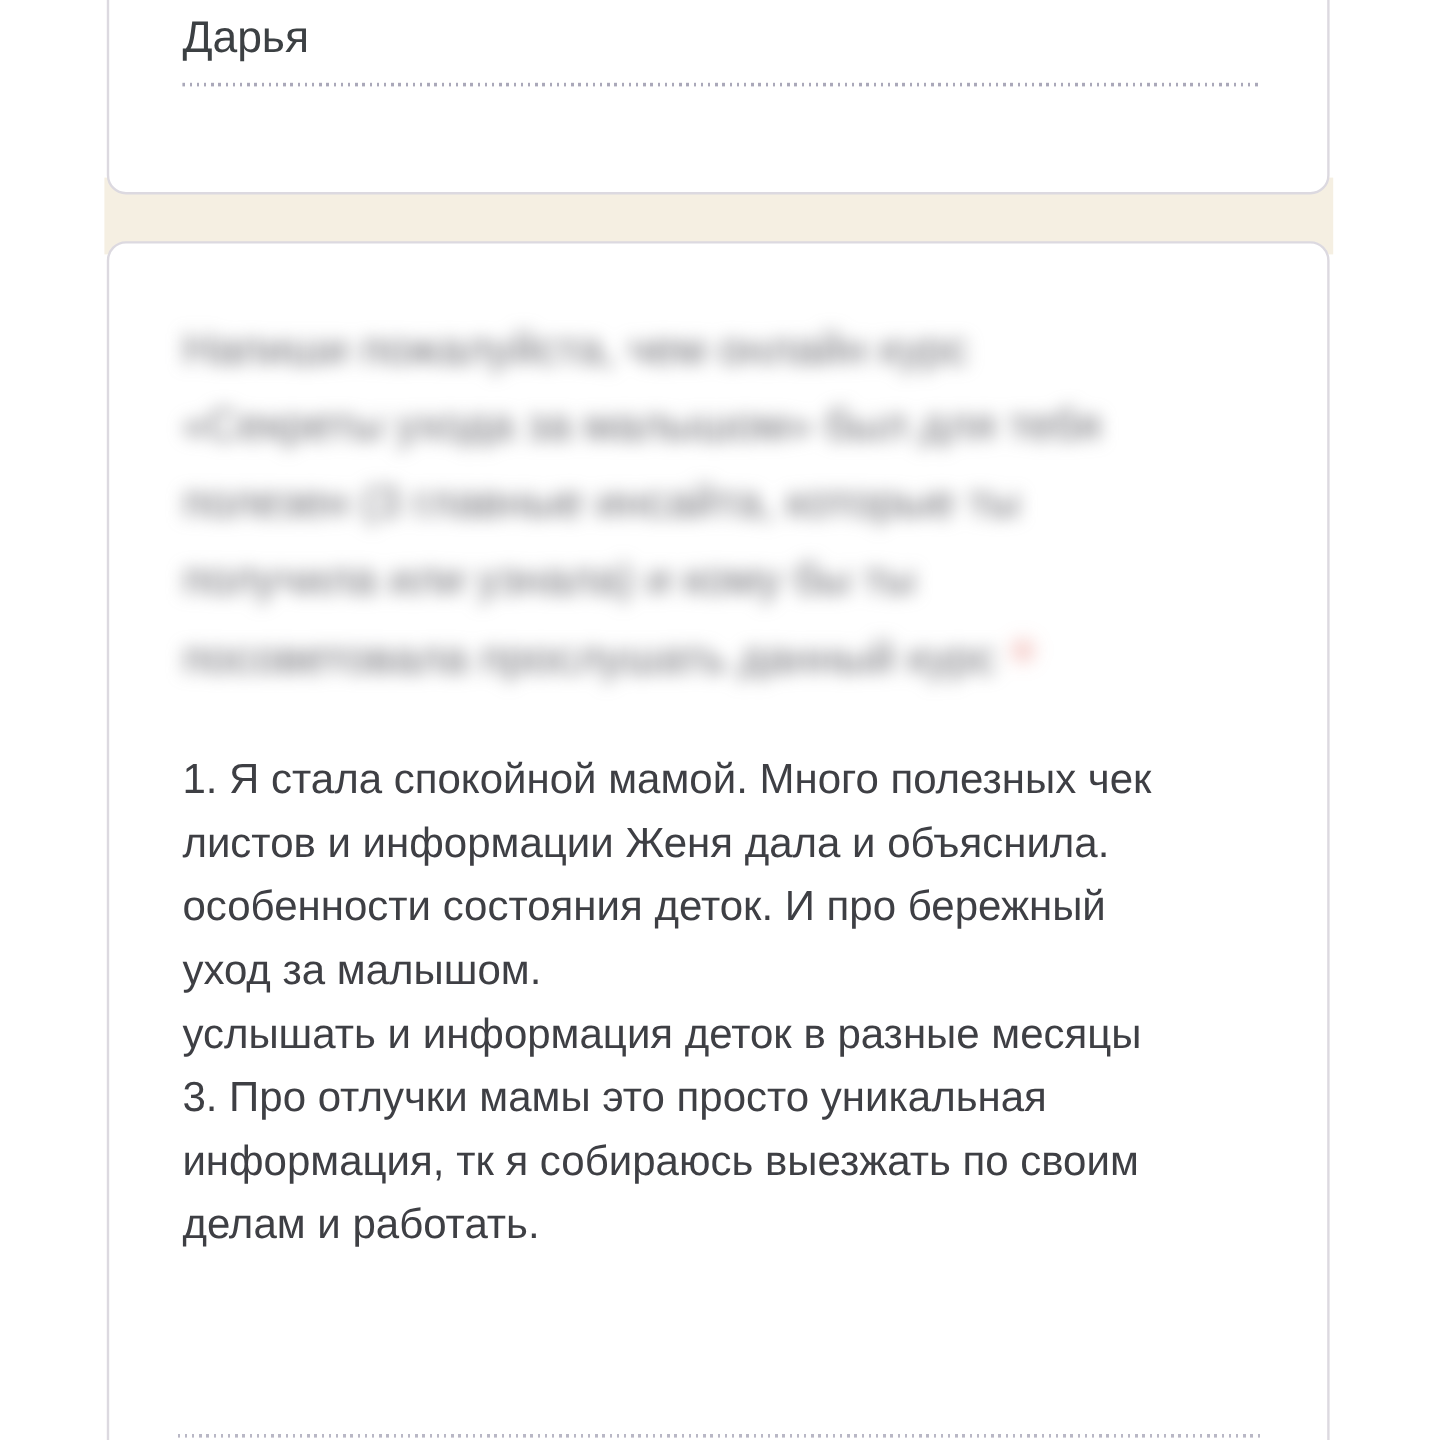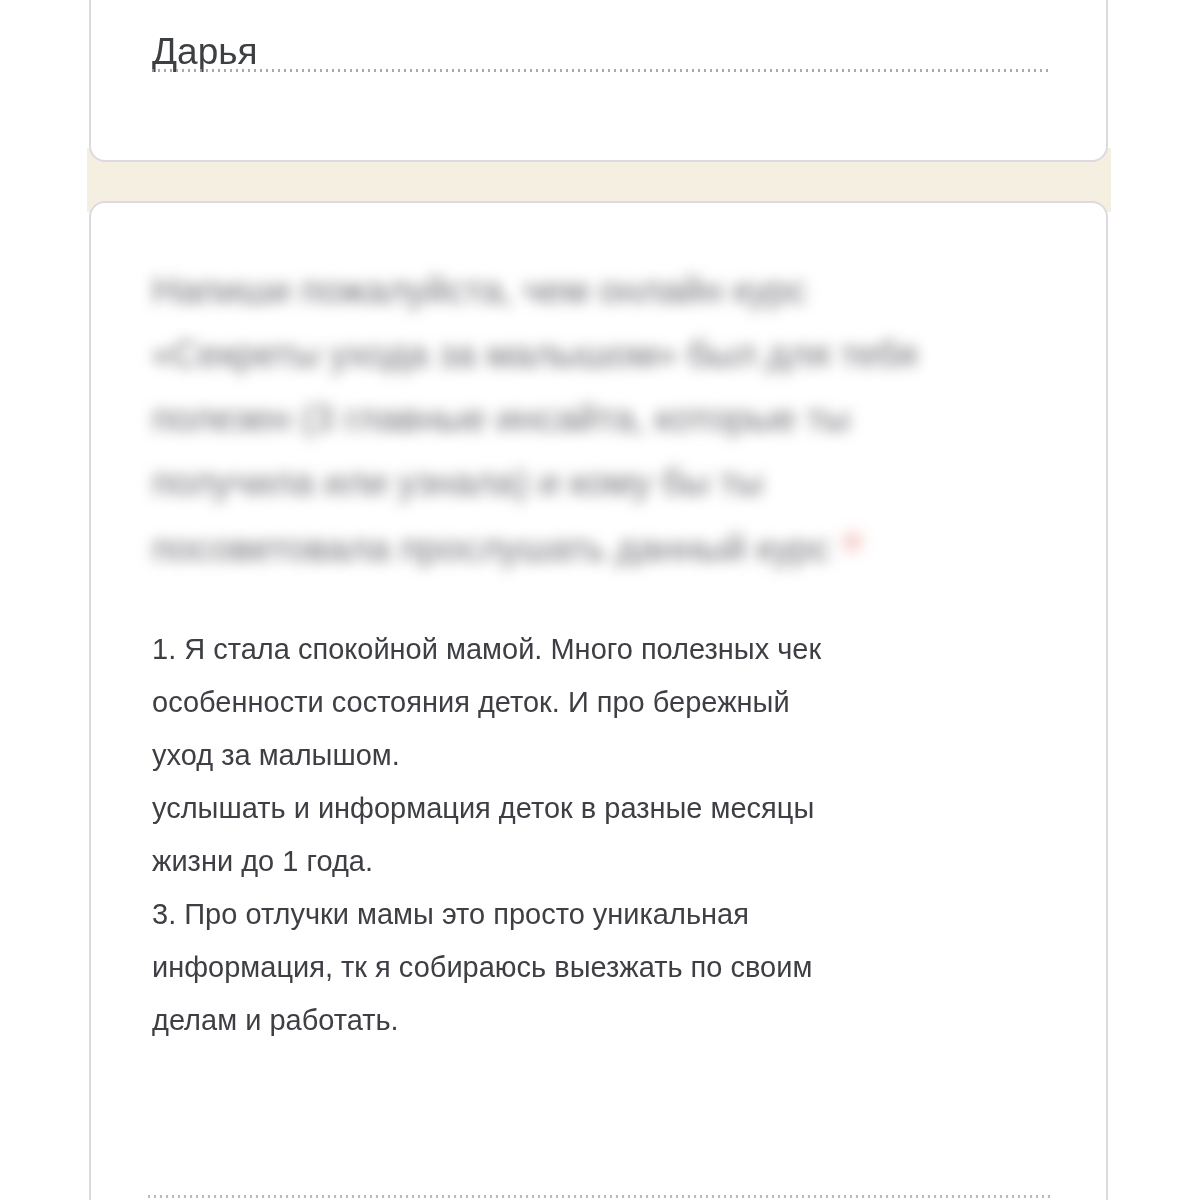--- a/index.html
+++ b/index.html
@@ -30,21 +30,21 @@
   .card-top {
     top: -26px;
     height: 188px;
   }
   .card-main {
     top: 201px;
     height: 1060px;
   }
   .name-value {
     position: absolute;
-    left: 61px; top: 56px;
+    left: 61px; top: 35px;
     font-size: 37px;
     line-height: 40px;
     color: #3c4043;
     white-space: nowrap;
   }
   .dotted-line {
     position: absolute;
     height: 3px;
     background-image: repeating-linear-gradient(
       to right,
@@ -75,21 +75,21 @@
     filter: blur(5px);
     margin-left: 14px;
     transform: translateY(2px);
   }
   .answer-block {
     position: absolute;
     left: 61px; top: 420px;
     width: 930px;
   }
   .answer-line {
-    font-size: 29px;
+    font-size: 35px;
     line-height: 53px;
     color: #3e3f44;
     white-space: nowrap;
   }
   .answer-underline {
     left: 57px; top: 992px;
     width: 904px;
     opacity: 0.7;
   }
 </style>
@@ -110,23 +110,23 @@
     <div class="question-line">«Секреты ухода за малышом» был для тебя</div>
     <div class="question-line">полезен (3 главные инсайта, которые ты</div>
     <div class="question-line">получила или узнала) и кому бы ты</div>
     <div class="question-line">
       <span>посоветовала прослушать данный курс</span><span class="required-asterisk">*</span>
     </div>
   </div>
 
   <div class="answer-block">
     <div class="answer-line">1. Я стала спокойной мамой. Много полезных чек</div>
+    <div class="answer-line">листов и информации Женя дала и объяснила.</div>
     <div class="answer-line">особенности состояния деток. И про бережный</div>
     <div class="answer-line">уход за малышом.</div>
     <div class="answer-line">услышать и информация деток в разные месяцы</div>
-    <div class="answer-line">жизни до 1 года.</div>
     <div class="answer-line">3. Про отлучки мамы это просто уникальная</div>
     <div class="answer-line">информация, тк я собираюсь выезжать по своим</div>
     <div class="answer-line">делам и работать.</div>
   </div>
 
   <div class="dotted-line answer-underline"></div>
 </div>
 
 </body></html>

